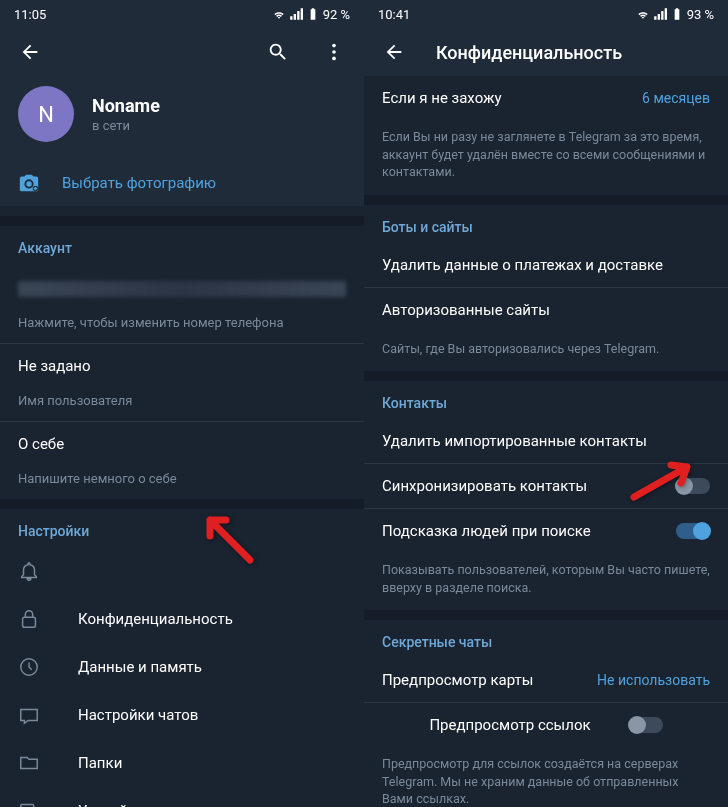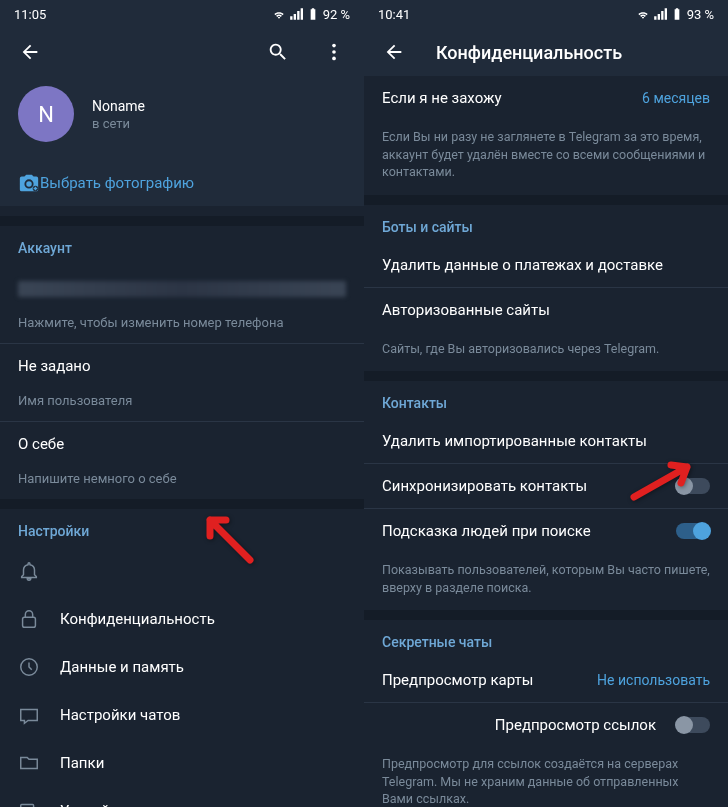--- a/index.html
+++ b/index.html
@@ -8,29 +8,29 @@
 .status-bar{height:28px;display:flex;align-items:center;justify-content:space-between;padding:0 14px;font-size:13px;font-weight:400;background:#202b3a}
 .status-icons{display:flex;align-items:flex-start;gap:3px}
 .status-icons svg{width:14px;height:14px;fill:#fff}
 .header{height:48px;display:flex;align-items:center;padding:0 12px;background:#202b3a;gap:20px}
 .header-title{font-size:18px;font-weight:500;flex:1}
 .icon-btn{width:36px;height:36px;display:flex;align-items:center;justify-content:center;cursor:pointer}
 .icon-btn svg{width:22px;height:22px;fill:#fff}
 .profile-block{padding:10px 18px 18px;display:flex;align-items:center;gap:18px;background:#202b3a}
 .avatar{width:56px;height:56px;border-radius:50%;background:#7d76c4;display:flex;align-items:center;justify-content:center;font-size:22px;color:#fff}
 .profile-info{display:flex;flex-direction:column;gap:2px}
-.profile-name{font-size:14px;font-weight:400}
+.profile-name{font-size:18px;font-weight:700}
 .profile-status{font-size:13px;color:#7a8a9a}
-.photo-row{padding:12px 18px;display:flex;align-items:center;background:#202b3a;margin-bottom:10px}
+.photo-row{padding:12px 18px;display:flex;align-items:center;gap:22px;background:#202b3a;margin-bottom:10px}
 .photo-row svg{width:22px;height:22px;fill:#4ea3de}
 .photo-row span{color:#4ea3de;font-size:15px}
 .blur-bar{height:16px;background:linear-gradient(90deg,#3a4555,#2c3545,#3a4555);filter:blur(2px);border-radius:2px;margin:4px 0}
 .section{background:#1a2330}
 .section-header{padding:14px 18px 8px;color:#6fa8d6;font-size:14px;font-weight:500}
-.row{padding:13px 18px;display:flex;align-items:center;gap:20px;cursor:pointer;position:relative}
+.row{padding:13px 18px;display:flex;align-items:center;gap:38px;cursor:pointer;position:relative}
 .row-icon{width:22px;flex-shrink:0;display:flex;align-items:center;justify-content:center}
 .row-icon svg{width:22px;height:22px;fill:none;stroke:#7a8a9a;stroke-width:1.6}
 .row-title{font-size:15px;color:#fff}
 .row-sub{font-size:13px;color:#7a8a9a;margin-top:18px}
 .row-value{color:#4ea3de;font-size:14px}
 .row-noicon{padding:13px 18px}
 .info-text{padding:8px 18px 14px;font-size:12.5px;color:#7a8a9a;line-height:1.4}
 .divider{height:10px;background:#141c27}
 .toggle{width:34px;height:16px;border-radius:10px;background:#3d4a5c;position:relative;flex-shrink:0}
 .toggle::after{content:"";position:absolute;width:18px;height:18px;border-radius:50%;background:#8a96a5;top:-1px;left:-1px}
@@ -268,21 +268,21 @@
 
   <div class="divider"></div>
 
   <div class="section">
     <div class="section-header">Секретные чаты</div>
     <div class="row row-noicon" style="display:flex;justify-content:space-between">
       <div class="row-title">Предпросмотр карты</div>
       <div class="row-value">Не использовать</div>
     </div>
     <div class="thin-divider"></div>
-    <div class="row row-noicon" style="display:flex;justify-content:flex-end;align-items:center">
+    <div class="row row-noicon" style="display:flex;justify-content:center;align-items:center">
       <div class="row-title">Предпросмотр ссылок</div>
       <div class="toggle"></div>
     </div>
     <div class="info-text">Предпросмотр для ссылок создаётся на серверах Telegram. Мы не храним данные об отправленных Вами ссылках.</div>
   </div>
 
   <div class="arrow" style="top:455px;left:265px">
     <svg width="70" height="50" viewBox="0 0 70 50">
         <path d="M5 42 L58 12 M58 12 L42 10 M58 12 L52 28" stroke="#e02020" stroke-width="7" fill="none" stroke-linecap="round" stroke-linejoin="round"></path>
       </svg>

